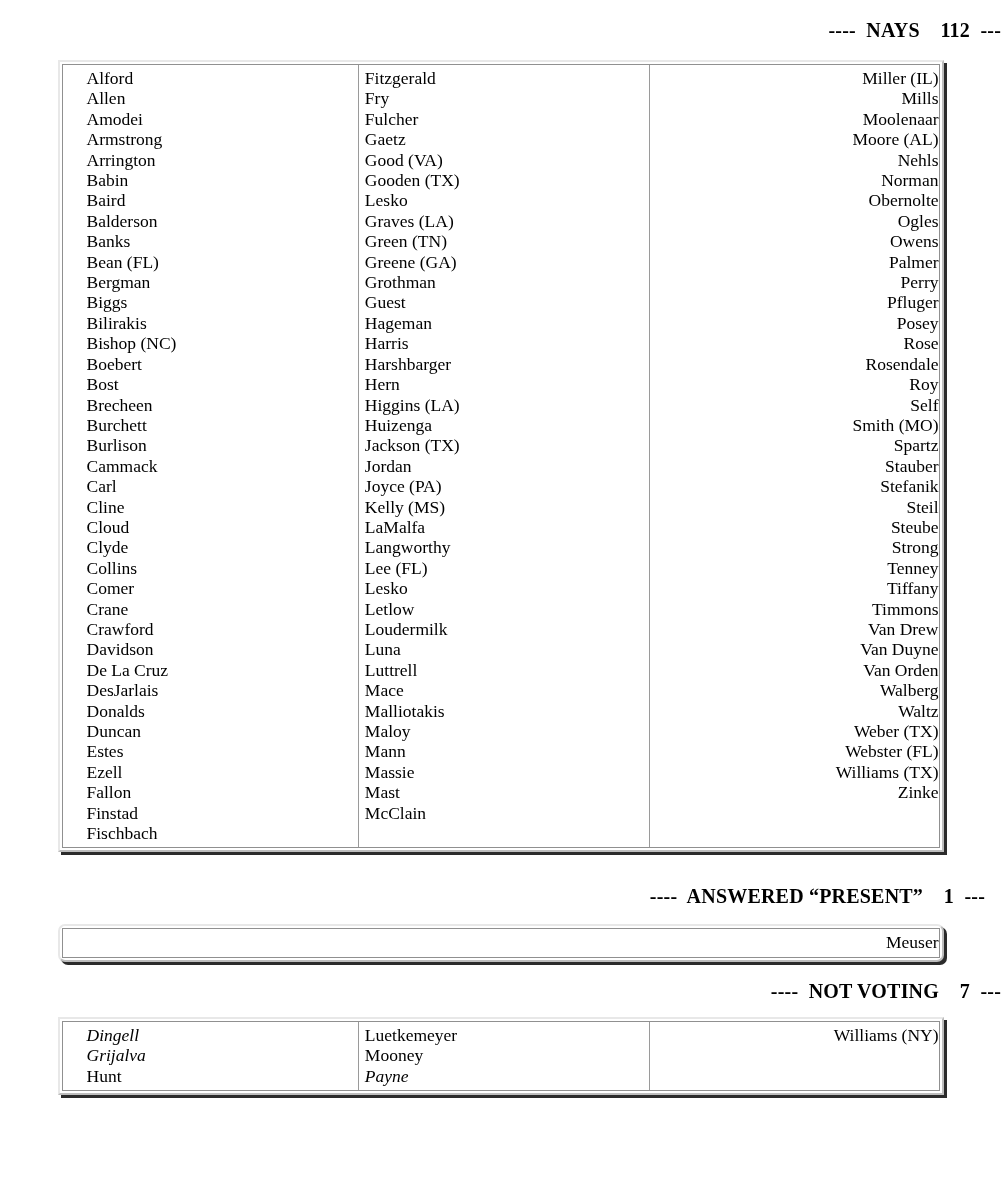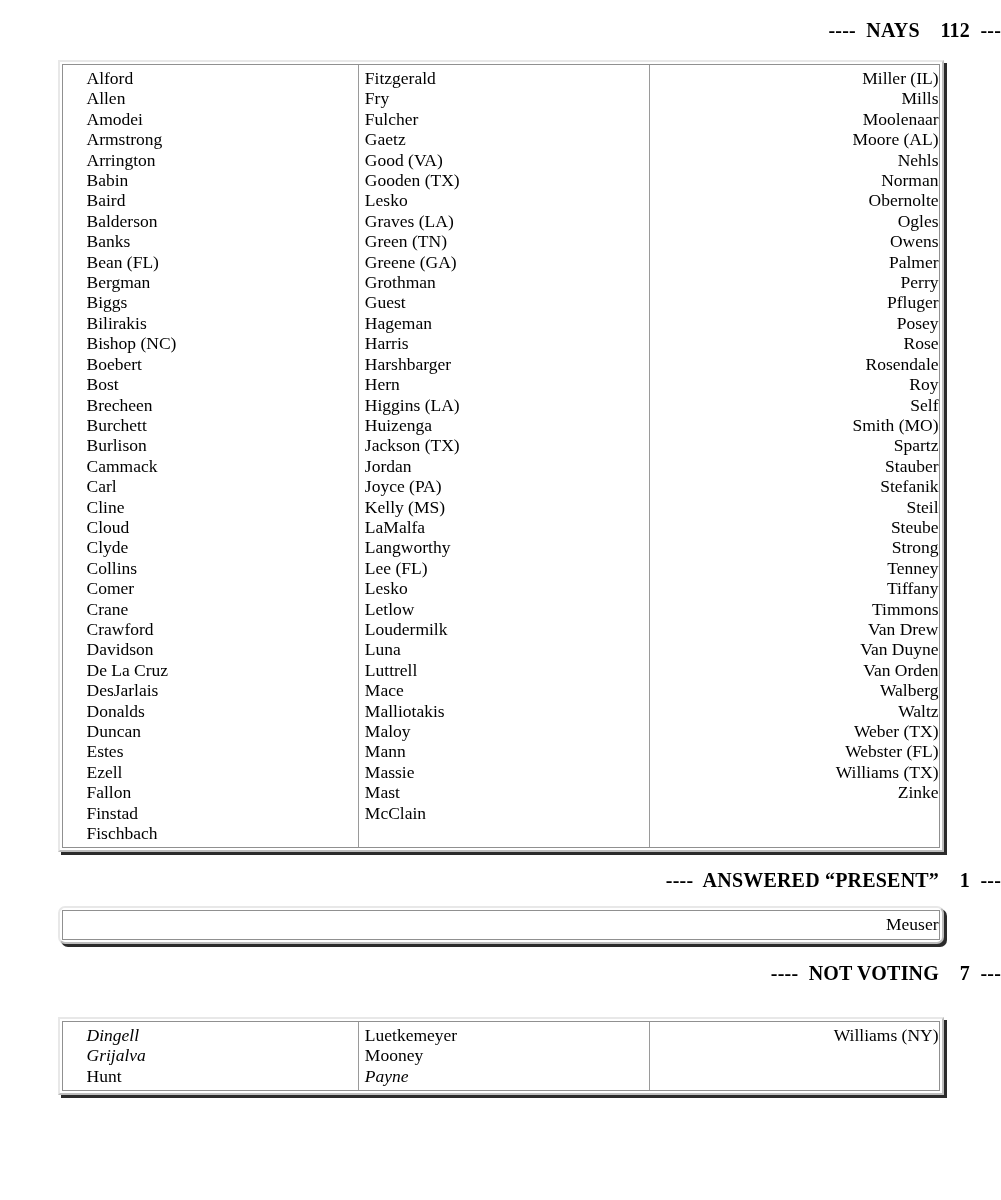--- a/index.html
+++ b/index.html
@@ -27,21 +27,21 @@
   .section-heading {
     text-align: right;
     font-weight: bold;
     font-size: 20px;
     letter-spacing: 0.2px;
     white-space: pre;
     font-family: "Liberation Serif", "DejaVu Serif", serif;
   }
 
   #heading-nays { margin: 0; padding-top: 19px; }
-  #heading-present { margin: 0; padding-top: 17px; }
+  #heading-present { margin: 16px; padding-top: 17px; }
   #heading-notvoting { margin: 0; padding-top: 18px; }
 
   
   .vote-table-wrap {
     margin: 0 auto;
     width: 886px;
     position: relative;
     background: #ffffff;
     border-top: 2px solid #e8e8e8;
     border-left: 2px solid #e8e8e8;
@@ -79,21 +79,21 @@
 
   
   .single-wrap { margin-top: 14px; border-radius: 7px; }
   .single-wrap .vote-col.full {
     width: 100%;
     border-right: none;
     padding: 3px 0 4px 6px;
   }
 
   
-  .nv-wrap { margin-top: 32px; }
+  .nv-wrap { margin-top: 14px; }
   .nv-col.c1 { width: 297px; }
   .nv-col.c2 { width: 292px; }
   .nv-col.c3 { width: 289px; }
 
   .spacer-nays { height: 18px; }
 </style>
 </head>
 <body>
 
 <div class="page">

